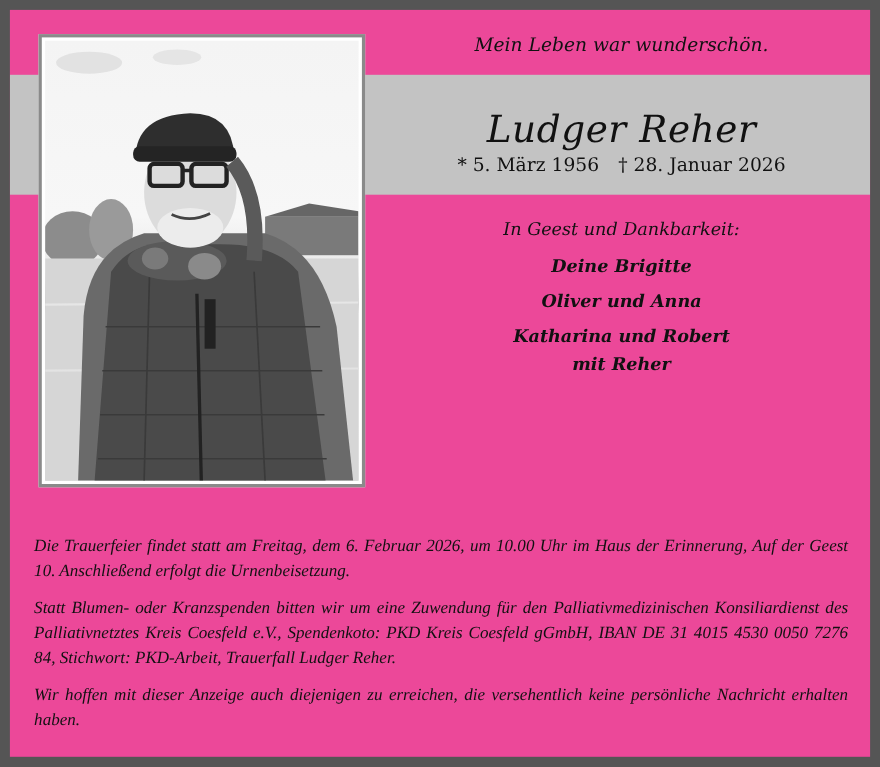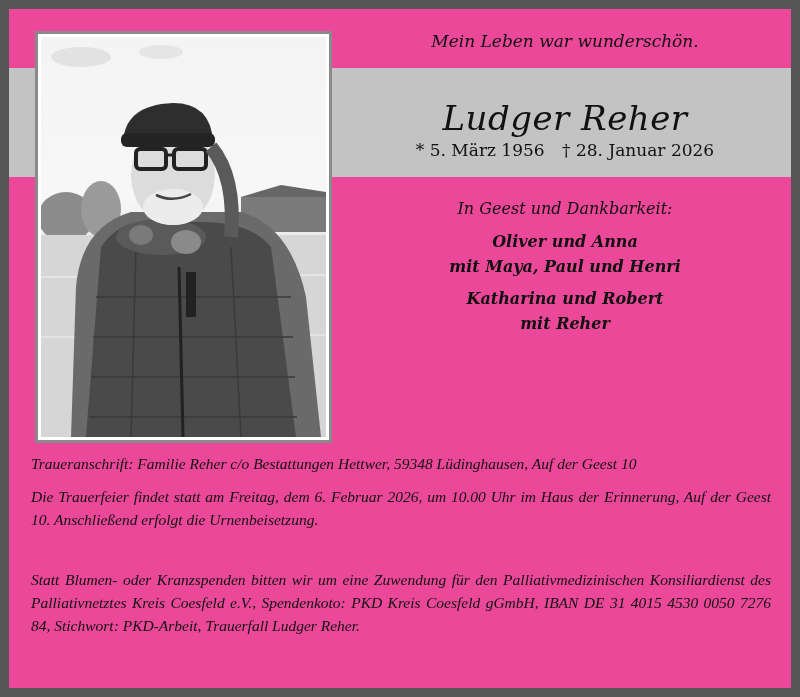--- a/index.html
+++ b/index.html
@@ -30,21 +30,21 @@
     .intro { top: 190px; font-style: italic; font-size: 16px; }
     .family { top: 220px; }
     .family .grp { font-style: italic; font-size: 16px; line-height: 25px; margin-bottom: 7px; font-weight: bold; }
     .body-text {
       position: absolute; left: 22px; width: 740px;
       font-family: "Liberation Serif", "DejaVu Serif", serif; font-style: italic;
       font-size: 15.5px; line-height: 23px; color: #111; text-align: justify;
     }
     .t1 { top: 443px; }
     .t2 { top: 476px; }
-    .t3 { top: 532px; margin-top: 27px; }
+    .t3 { top: 532px; }
     .t4 { top: 611px; }
   </style>
 </head>
 <body>
 
 <div class="frame">
   <div class="band"></div>
 
   <div class="photo">
     <div class="photo-inner">
@@ -102,25 +102,27 @@
   <div class="right serif motto">Mein Leben war wunderschön.</div>
   <div class="right serif name">Ludger Reher</div>
   <div class="right serif dates">
     <span>* 5. März 1956</span>
     <span>† 28. Januar 2026</span>
   </div>
   <div class="right serif intro">In Geest und Dankbarkeit:</div>
 
   <div class="right serif family">
     <div class="grp">
+      <div>Deine Brigitte</div>
+    </div>
+    <div class="grp">
       <div>Oliver und Anna</div>
-      <div>mit Maya, Paul und Henri</div>
     </div>
     <div class="grp">
       <div>Katharina und Robert</div>
       <div>mit Reher</div>
     </div>
   </div>
 
-  <div class="body-text t1">Traueranschrift: Familie Reher c/o Bestattungen Hettwer, 59348 Lüdinghausen, Auf der Geest 10</div>
   <div class="body-text t2">Die Trauerfeier findet statt am Freitag, dem 6. Februar 2026, um 10.00 Uhr im Haus der Erinnerung, Auf der Geest 10. Anschließend erfolgt die Urnenbeisetzung.</div>
   <div class="body-text t3">Statt Blumen- oder Kranzspenden bitten wir um eine Zuwendung für den Palliativmedizinischen Konsiliardienst des Palliativnetztes Kreis Coesfeld e.V., Spendenkoto: PKD Kreis Coesfeld gGmbH, IBAN DE 31 4015 4530 0050 7276 84, Stichwort: PKD-Arbeit, Trauerfall Ludger Reher.</div>
+  <div class="body-text t4">Wir hoffen mit dieser Anzeige auch diejenigen zu erreichen, die versehentlich keine persönliche Nachricht erhalten haben.</div>
 </div>
 
 </body></html>

